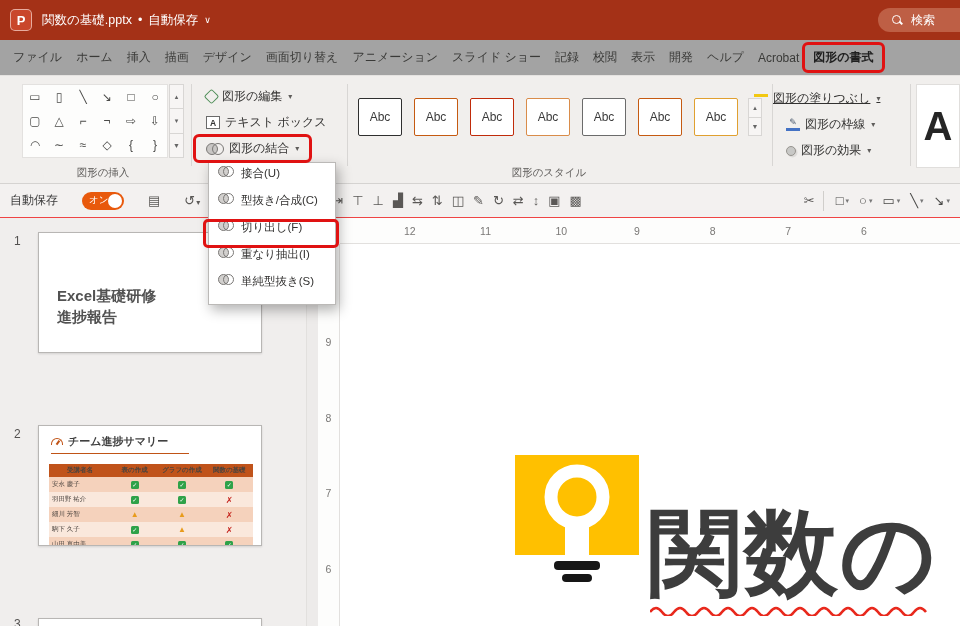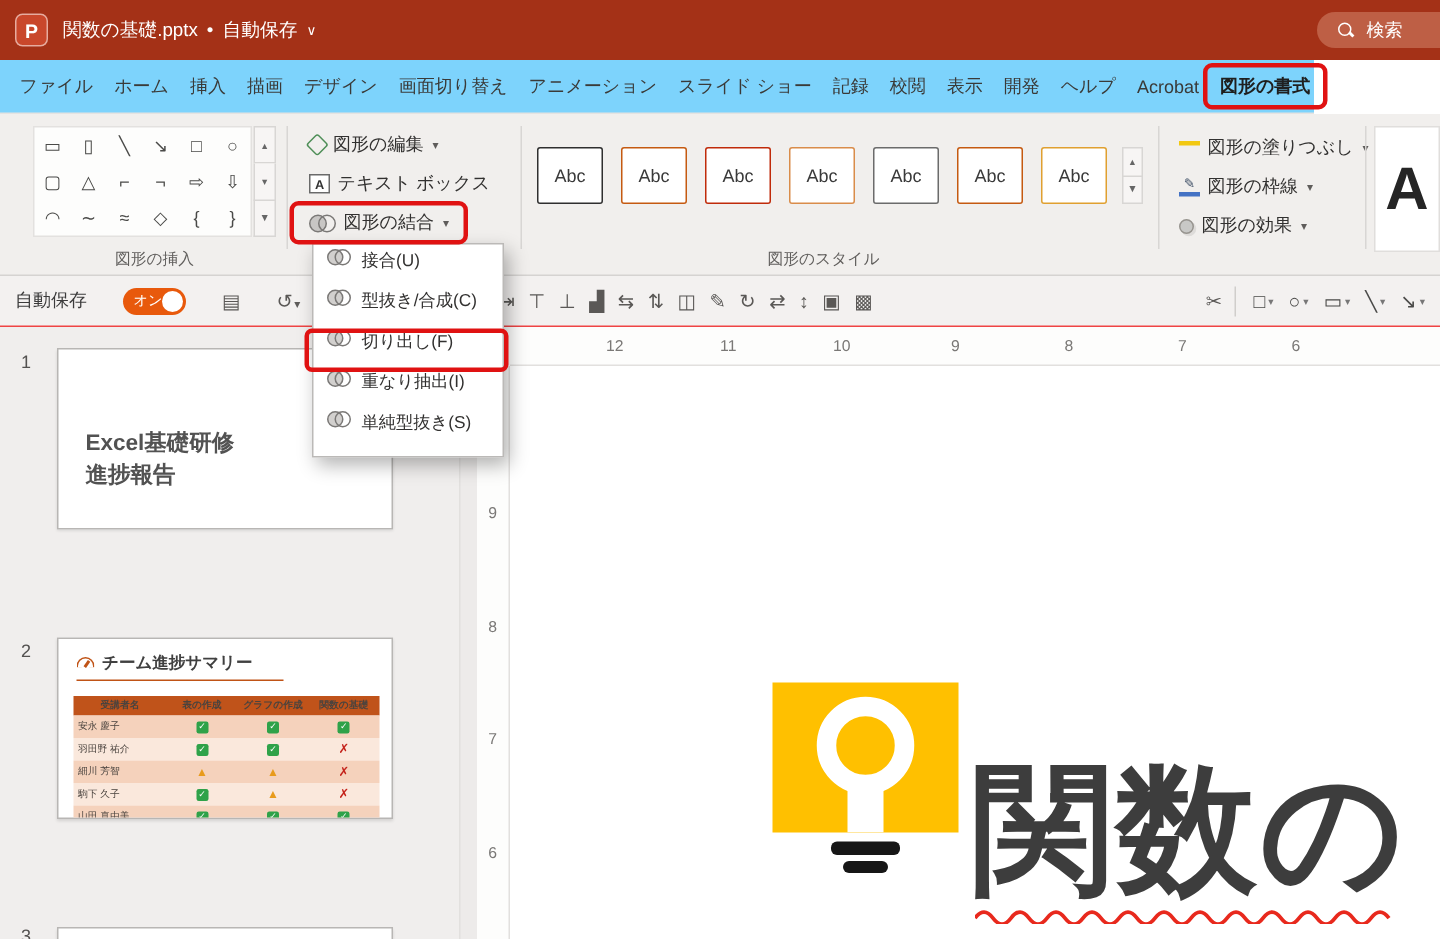--- a/index.html
+++ b/index.html
@@ -12,21 +12,21 @@
   .app-icon { position:absolute; left:10px; top:9px; width:22px; height:22px; background:#C9472B; border:1px solid rgba(255,255,255,.55);
               border-radius:5px; color:#fff; font-weight:bold; font-size:13px; display:flex; align-items:center; justify-content:center; }
   .doc-title { position:absolute; left:42px; top:0; height:40px; display:flex; align-items:center; gap:6px; color:#fff; font-size:12.5px; }
   .search-box { position:absolute; left:878px; top:8px; width:116px; height:24px; border-radius:12px; background:#BE5F45;
                 display:flex; align-items:center; gap:8px; padding-left:14px; color:#fff; font-size:12px; }
   .search-ico { position:relative; width:11px; height:11px; }
   .search-ico::before { content:""; position:absolute; left:0; top:0; width:7px; height:7px; border:1.6px solid #fff; border-radius:50%; }
   .search-ico::after { content:""; position:absolute; left:7px; top:7px; width:4px; height:1.6px; background:#fff; transform:rotate(45deg); }
 
   
-  .tabrow { position:absolute; left:0; top:40px; width:876px; height:36px; background:#7dd3fc; border-bottom:1px solid #E5E3E1;
+  .tabrow { position:absolute; left:0; top:40px; width:960px; height:36px; background:#a3a3a3; border-bottom:1px solid #E5E3E1;
             display:flex; align-items:center; padding-left:6px; font-size:12px; color:#3A3A38; }
   .tab { padding:6px 7px; position:relative; white-space:nowrap; }
   .tab-active { color:#1f1f1f; font-weight:bold; }
   .annot { position:absolute; border:3px solid #E01212; border-radius:6px; pointer-events:none; z-index:70; }
   .annot-tab { inset:-1px -4px; }
   .annot-btn { inset:-4px -7px; }
   .annot-menu { inset:-1px -4px -1px -6px; border-radius:5px; }
 
   
   .ribbon { position:absolute; left:0; top:76px; width:960px; height:108px; background:#F1EFED; border-bottom:1px solid #D5D3D1; }
@@ -228,21 +228,21 @@
         <span class="style-tile" style="border-color: rgb(197, 90, 17);">Abc</span>
         <span class="style-tile" style="border-color: rgb(224, 160, 48);">Abc</span>
       </div>
     <div class="styles-scroll">
       <span class="gsc-btn">▴</span>
       <span class="gsc-btn">▼</span>
     </div>
     <div class="grp-label" style="left:358px; width:382px;">図形のスタイル</div>
 
     <div class="vsep" style="left:772px;"></div>
-    <button class="rbtn" style="left:780px; top:12px;">
+    <button class="rbtn" style="left:748px; top:12px;text-decoration:underline;">
       <span class="ico-fill"><span class="cup"></span><span class="bar" style="display:block;"></span></span>
       <span>図形の塗りつぶし</span>
       <span class="caret">▾</span>
     </button>
     <button class="rbtn" style="left:780px; top:38px;">
       <span class="ico-outline">
           <span class="pen">✎</span>
           <span class="bar" style="display:block;"></span>
         </span>
       <span>図形の枠線</span>

